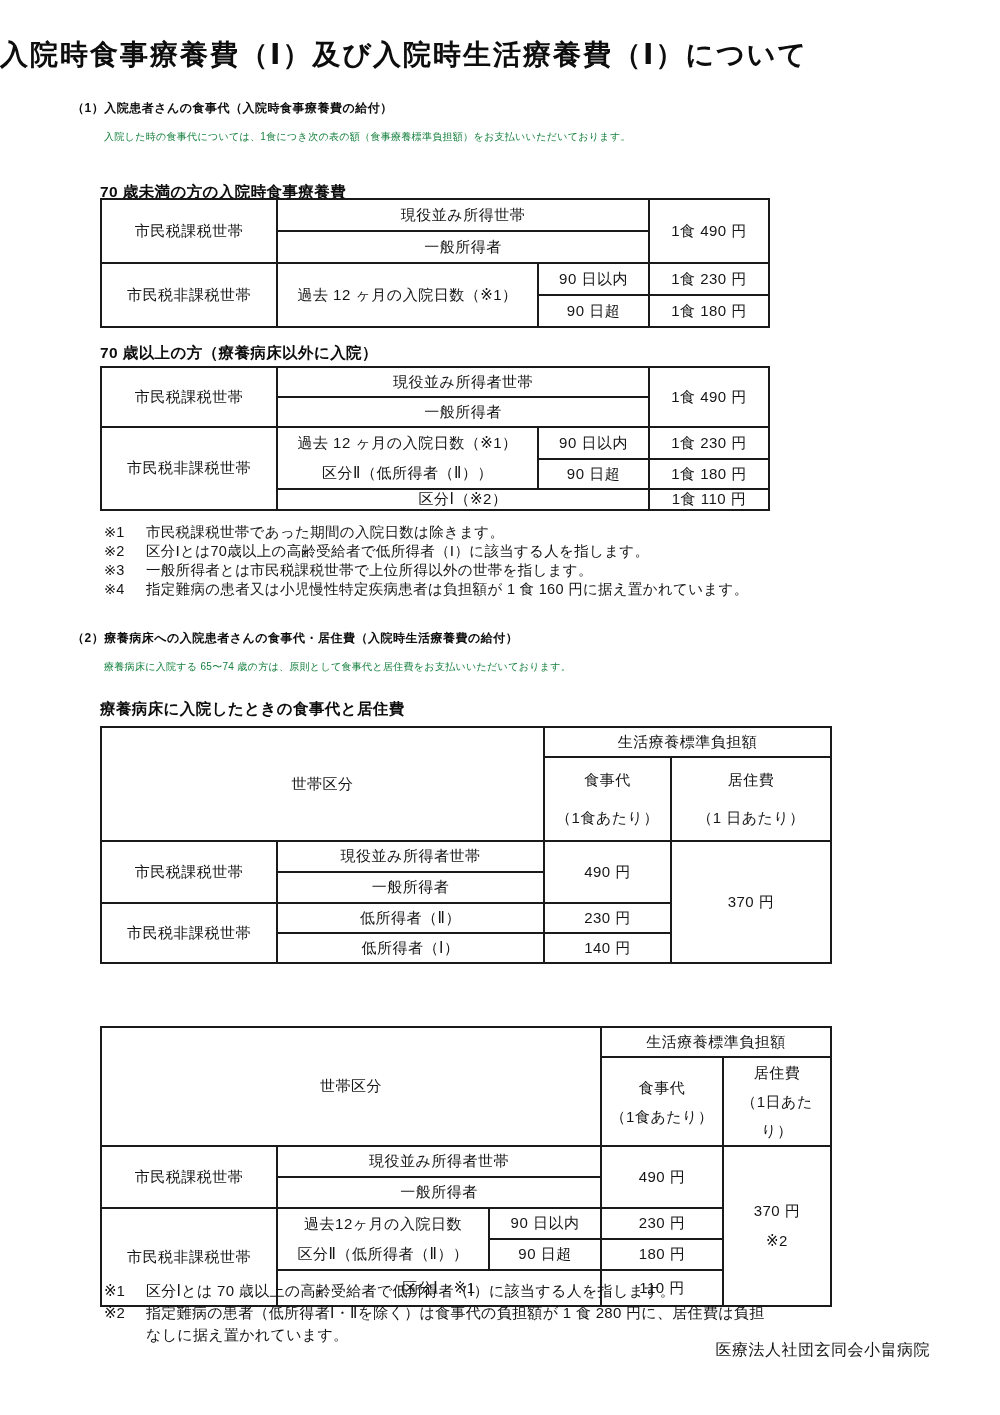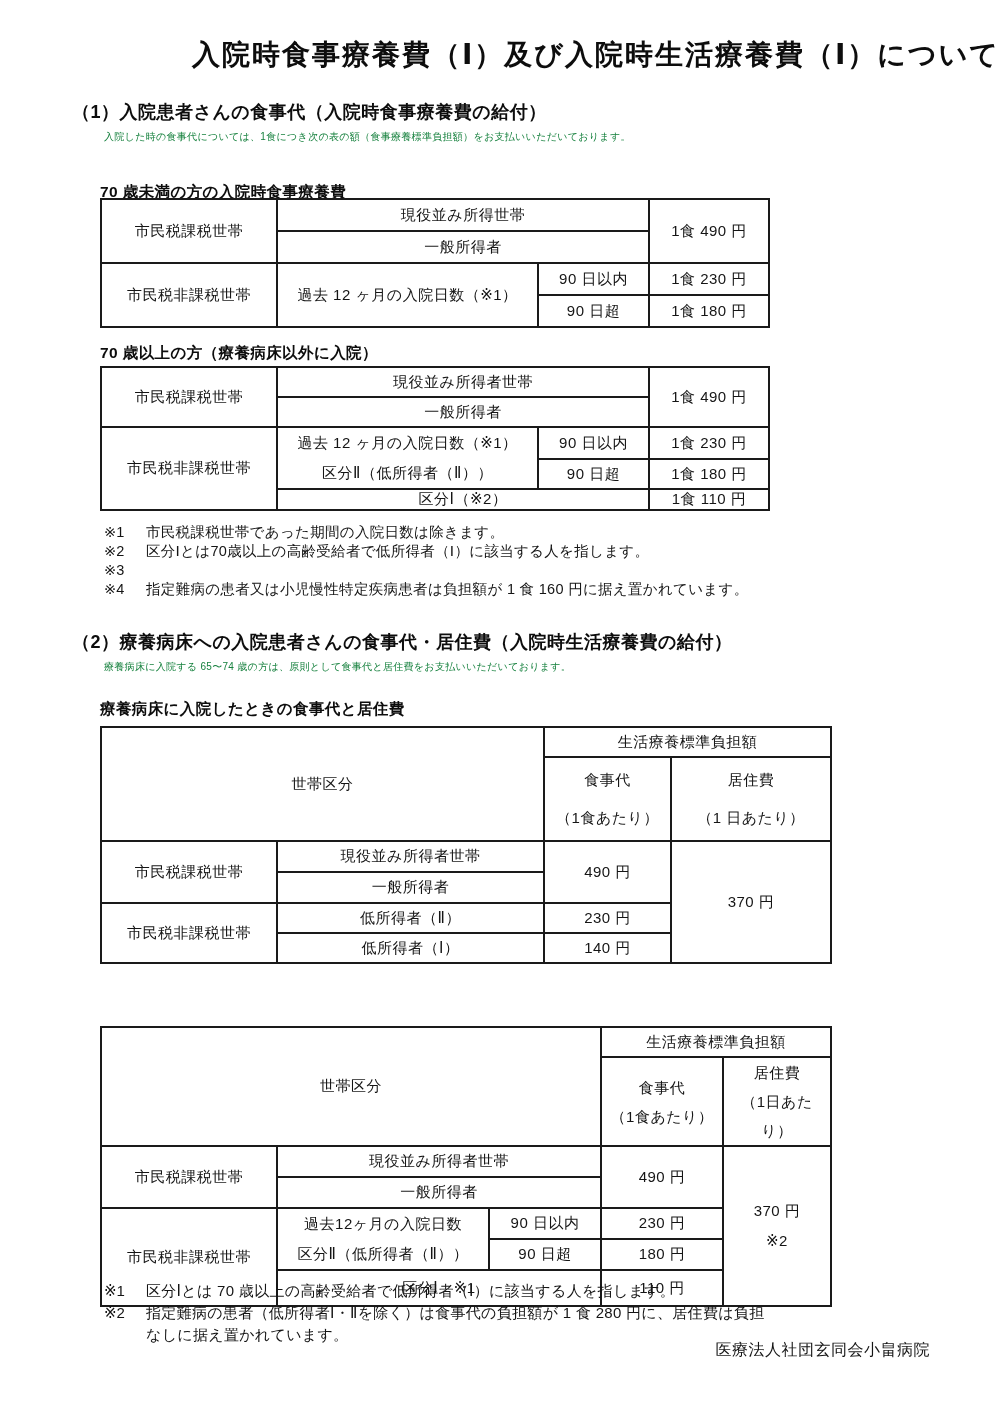--- a/index.html
+++ b/index.html
@@ -7,26 +7,26 @@
     position:relative;
     width:1000px;height:1415px;
     margin:0 auto;
     background:#ffffff;
     font-family:"Liberation Sans","DejaVu Sans",sans-serif;
     color:#111;
     overflow:hidden;
   }
   .title{
     position:absolute;top:36px;left:0;width:1000px;
-    text-align:right;font-size:28px;font-weight:bold;letter-spacing:2px;
+    text-align:left;font-size:28px;font-weight:bold;letter-spacing:2px;
     margin:0;color:#0d0d0d;
   }
   .sec-heading{
     position:absolute;left:72px;
-    font-size:18px;font-weight:bold;letter-spacing:0.5px;color:#0d0d0d;
+    font-size:12px;font-weight:bold;letter-spacing:0.5px;color:#0d0d0d;
   }
   .desc{
     position:absolute;left:104px;
     font-size:10px;letter-spacing:0.3px;color:#15803d;
   }
   .tbl-title{
     position:absolute;left:100px;
     font-size:15.5px;font-weight:bold;letter-spacing:0.4px;color:#0d0d0d;
   }
   table.tbl{
@@ -136,20 +136,21 @@
     <div class="note">
       <span class="mk">※1</span>
       <span class="tx">市民税課税世帯であった期間の入院日数は除きます。</span>
     </div>
     <div class="note">
       <span class="mk">※2</span>
       <span class="tx">区分Ⅰとは70歳以上の高齢受給者で低所得者（Ⅰ）に該当する人を指します。</span>
     </div>
     <div class="note">
       <span class="mk">※3</span>
+      <span class="tx">一般所得者とは市民税課税世帯で上位所得以外の世帯を指します。</span>
     </div>
     <div class="note">
       <span class="mk">※4</span>
       <span class="tx">指定難病の患者又は小児慢性特定疾病患者は負担額が 1 食 160 円に据え置かれています。</span>
     </div>
   </div>
 
   <div class="sec-heading" style="top:630px">（2）療養病床への入院患者さんの食事代・居住費（入院時生活療養費の給付）</div>
   <div class="desc" style="top:660px">療養病床に入院する 65〜74 歳の方は、原則として食事代と居住費をお支払いいただいております。</div>
 

